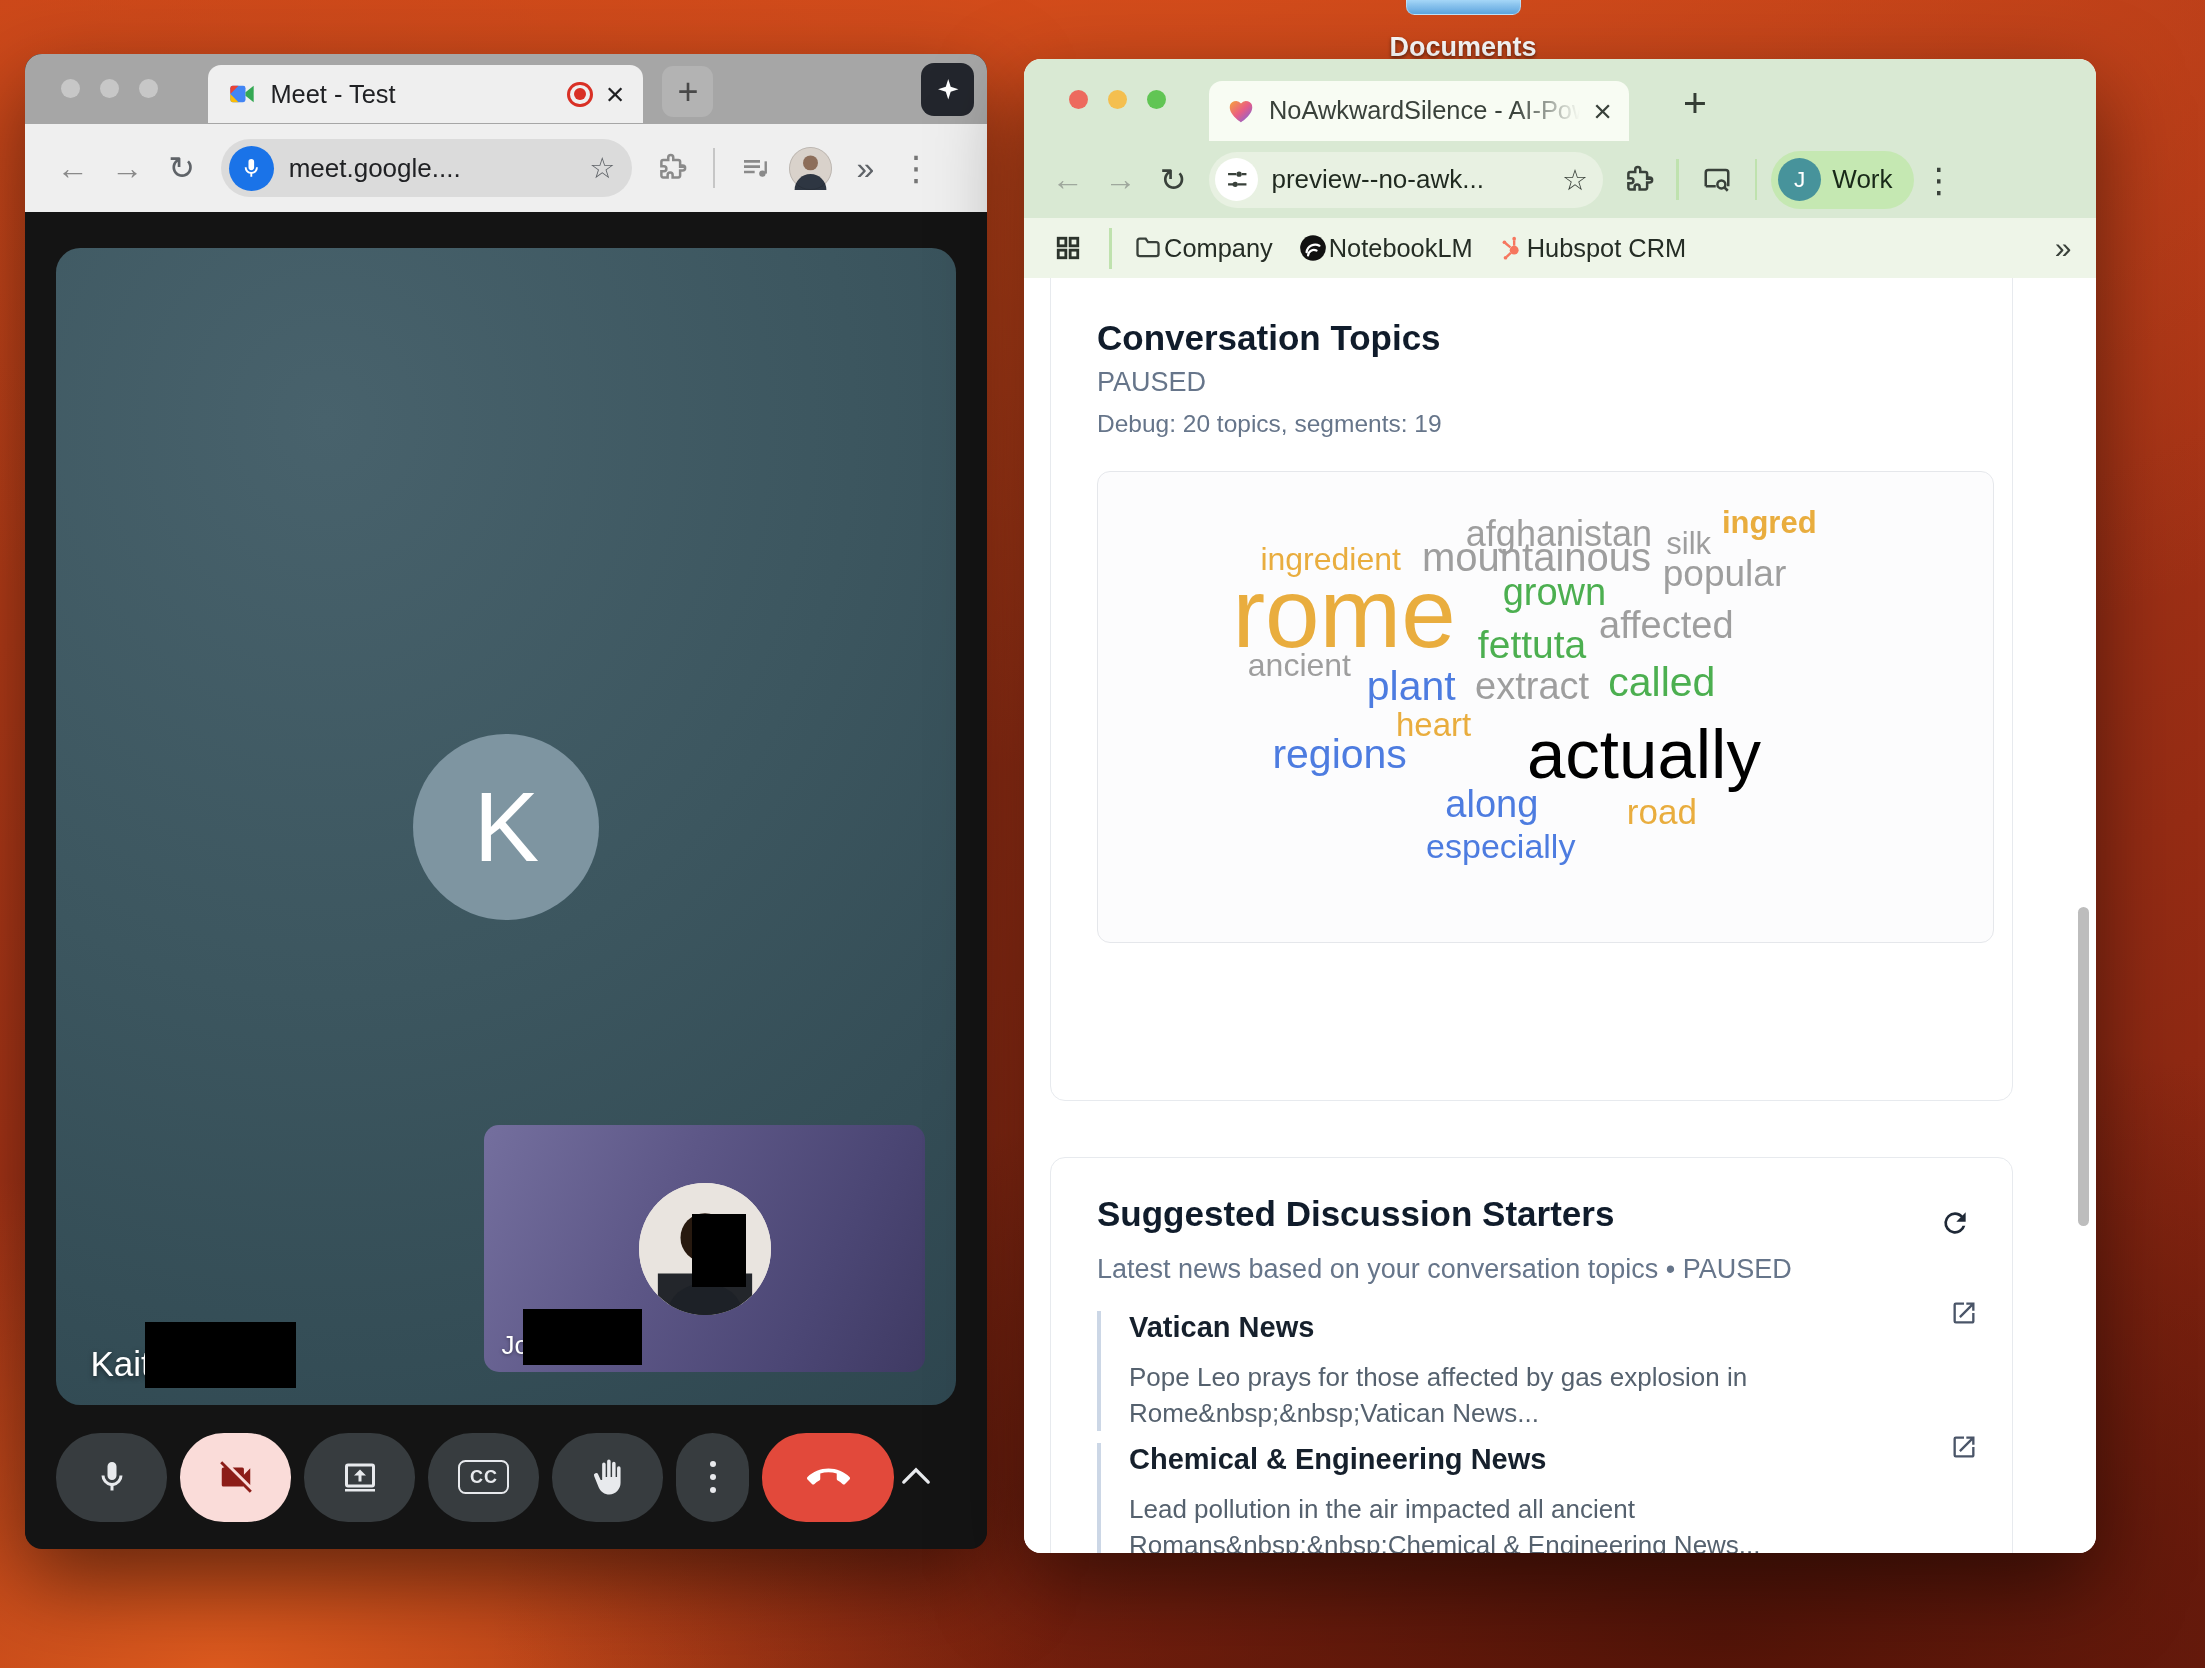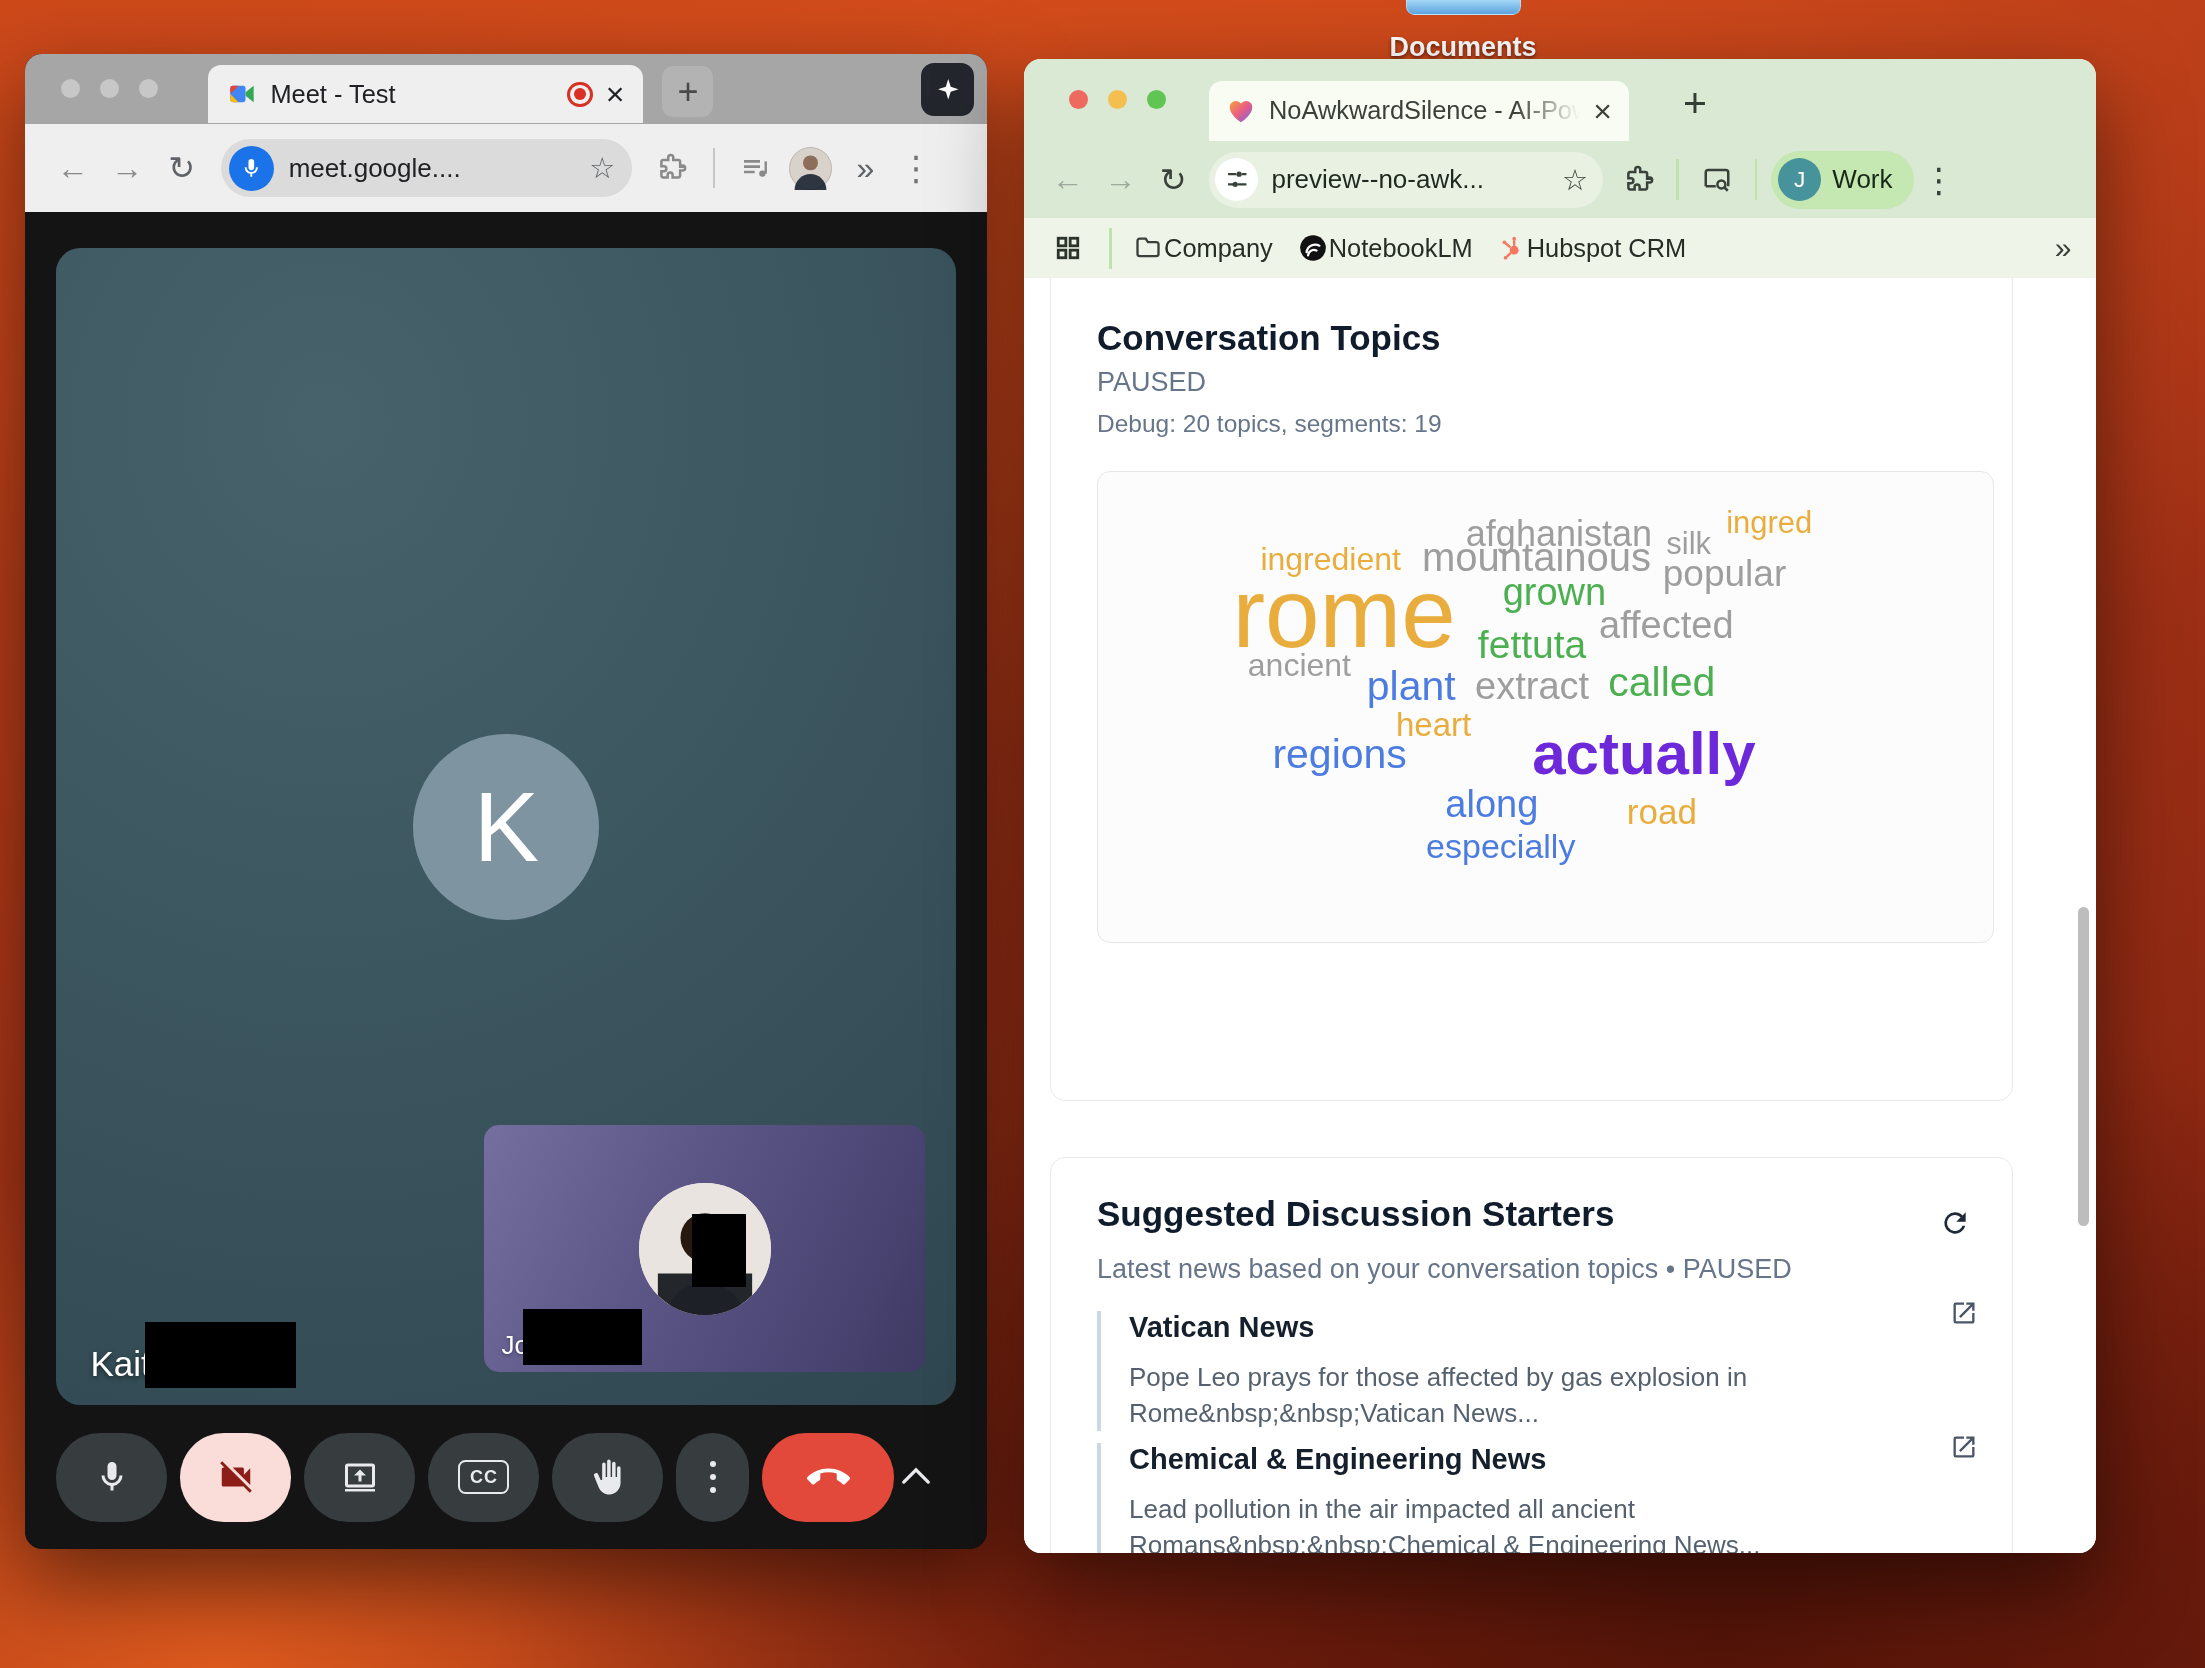--- a/index.html
+++ b/index.html
@@ -339,35 +339,35 @@
     <span class="bm-chev">»</span>
   </div>
   <div class="cw-content">
     <div class="card card1">
       <div class="sec-title" style="top:62px">Conversation Topics</div>
       <div class="sec-sub" style="top:111px">PAUSED</div>
       <div class="sec-debug" style="top:154px">Debug: 20 topics, segments: 19</div>
       <div class="cloud-card">
           <span class="cw-word" style="left: 51.5%; top: 13%; font-size: 36px; color: rgb(158, 158, 158);">afghanistan</span>
           <span class="cw-word" style="left: 66%; top: 15%; font-size: 31px; color: rgb(158, 158, 158);">silk</span>
-          <span class="cw-word" style="left: 75%; top: 10.5%; font-size: 31px; color: rgb(233, 173, 62);">ingred</span>
+          <span class="cw-word" style="left: 75%; top: 10.5%; font-size: 31px; color: rgb(233, 173, 62); font-weight: bold;">ingred</span>
           <span class="cw-word" style="left: 26%; top: 18.5%; font-size: 32px; color: rgb(233, 173, 62);">ingredient</span>
           <span class="cw-word" style="left: 49%; top: 18%; font-size: 40px; color: rgb(158, 158, 158);">mountainous</span>
           <span class="cw-word" style="left: 70%; top: 21.5%; font-size: 37px; color: rgb(158, 158, 158);">popular</span>
           <span class="cw-word" style="left: 51%; top: 25.5%; font-size: 38px; color: rgb(76, 175, 80);">grown</span>
           <span class="cw-word" style="left: 27.5%; top: 30%; font-size: 98px; color: rgb(233, 173, 62);">rome</span>
           <span class="cw-word" style="left: 63.5%; top: 32.5%; font-size: 38px; color: rgb(158, 158, 158);">affected</span>
           <span class="cw-word" style="left: 48.5%; top: 36.5%; font-size: 39px; color: rgb(76, 175, 80);">fettuta</span>
           <span class="cw-word" style="left: 22.5%; top: 41%; font-size: 32px; color: rgb(158, 158, 158);">ancient</span>
           <span class="cw-word" style="left: 35%; top: 45.5%; font-size: 41px; color: rgb(77, 124, 224);">plant</span>
           <span class="cw-word" style="left: 48.5%; top: 45.5%; font-size: 38px; color: rgb(158, 158, 158);">extract</span>
           <span class="cw-word" style="left: 63%; top: 44.5%; font-size: 41px; color: rgb(76, 175, 80);">called</span>
           <span class="cw-word" style="left: 37.5%; top: 53.5%; font-size: 33px; color: rgb(233, 173, 62);">heart</span>
           <span class="cw-word" style="left: 27%; top: 60%; font-size: 41px; color: rgb(77, 124, 224);">regions</span>
-          <span class="cw-word" style="left: 61%; top: 60%; font-size: 60px; color: #6d28d9; font-weight: bold;">actually</span>
+          <span class="cw-word" style="left: 61%; top: 60%; font-size: 69px; color: #000000;">actually</span>
           <span class="cw-word" style="left: 44%; top: 70.5%; font-size: 38px; color: rgb(77, 124, 224);">along</span>
           <span class="cw-word" style="left: 63%; top: 72%; font-size: 35px; color: rgb(233, 173, 62);">road</span>
           <span class="cw-word" style="left: 45%; top: 79.5%; font-size: 34px; color: rgb(77, 124, 224);">especially</span>
         </div>
     </div>
     <div class="card card2">
       <div class="sec-title" style="top:36px">Suggested Discussion Starters</div>
       <div class="refresh-btn">
         <svg width="32" height="32" viewBox="0 0 24 24">
           <path fill="#1f2937" d="M17.65 6.35A7.95 7.95 0 0 0 12 4a8 8 0 1 0 7.73 10h-2.08A6 6 0 1 1 12 6c1.66 0 3.14.69 4.22 1.78L13 11h7V4l-2.35 2.35z"></path>

